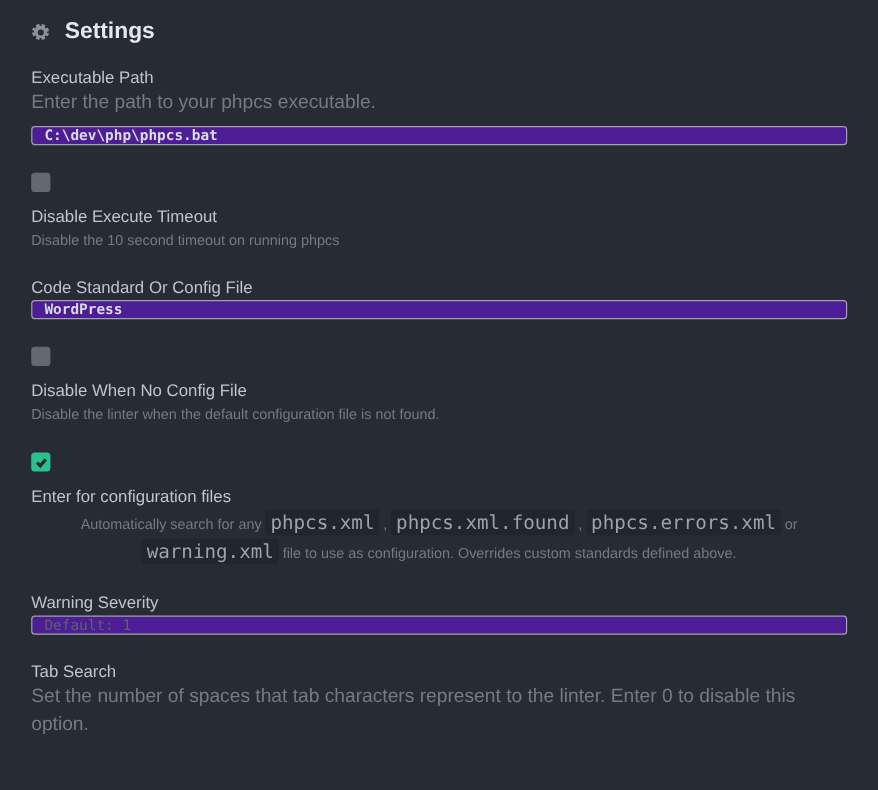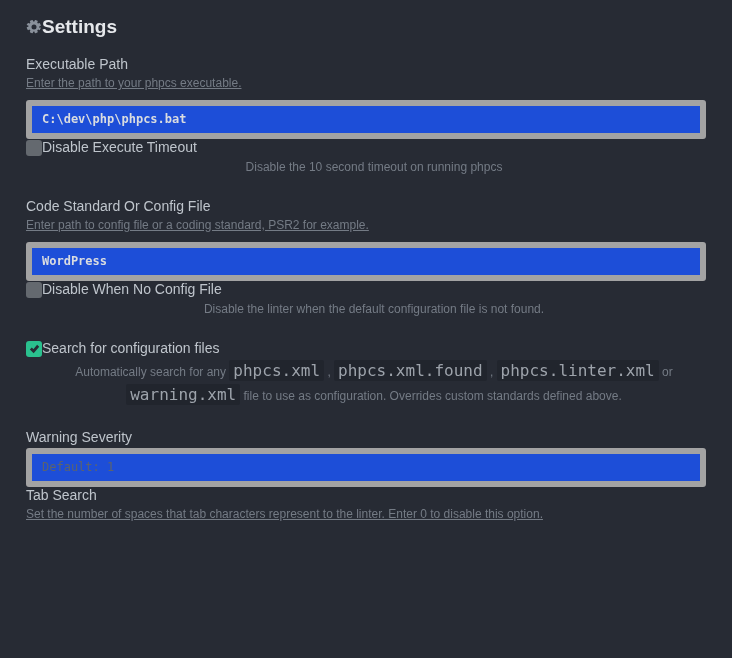--- a/index.html
+++ b/index.html
@@ -11,71 +11,72 @@
       width: 732px;
       height: 658px;
       overflow: hidden;
     }
     .settings-container {
       padding: 16px 26px;
     }
     .header {
       display: flex;
       align-items: center;
-      gap: 0;
+      gap: 12px;
       margin-bottom: 18px;
     }
     .gear-icon {
       width: 16px;
       height: 16px;
       fill: #8a919b;
     }
     .header-title {
       font-size: 19px;
       font-weight: 700;
       color: #e6e8eb;
     }
     .setting-block {
+      margin-bottom: 22px;
     }
     .setting-title {
       font-size: 14px;
       color: #bfc5cc;
       margin-bottom: 3px;
       font-weight: 500;
     }
     .setting-desc {
-      font-size: 12px;
+      font-size: 16px;
       color: #747b85;
       margin-bottom: 8px;
       line-height: 1.4;
-      text-decoration: underline;
     }
     .text-input {
       width: 100%;
-      background: #1d4ed8;
-      border: 6px solid #a3a3a3;
+      background: #4c1d95;
+      border: 1px solid #a3a3a3;
       border-radius: 3px;
       padding: 7px 10px;
       color: #c5c9cf;
       font-family: "Menlo", "Consolas", monospace;
       font-size: 12px;
-      height: 39px;
+      height: 16px;
     }
     .text-input::placeholder {
       color: #5c636d;
     }
     .text-input.bold-val {
       font-weight: 700;
       color: #d9dce0;
     }
     .checkbox-row {
       display: flex;
       align-items: flex-start;
-      gap: 0;
+      gap: 12px;
       margin-bottom: 22px;
+      flex-direction: column;
     }
     .checkbox {
       width: 16px;
       height: 16px;
       border-radius: 3px;
       border: none;
       flex-shrink: 0;
       margin-top: 1px;
       display: flex;
       align-items: center;
@@ -139,42 +140,41 @@
   <div class="checkbox-row">
     <div class="checkbox unchecked"></div>
     <div class="checkbox-content">
       <div class="checkbox-title">Disable Execute Timeout</div>
       <div class="checkbox-desc">Disable the 10 second timeout on running phpcs</div>
     </div>
   </div>
 
   <div class="setting-block">
     <div class="setting-title">Code Standard Or Config File</div>
-    <div class="setting-desc">Enter path to config file or a coding standard, PSR2 for example.</div>
     <input class="text-input bold-val" value="WordPress" style="">
   </div>
 
   <div class="checkbox-row">
     <div class="checkbox unchecked"></div>
     <div class="checkbox-content">
       <div class="checkbox-title">Disable When No Config File</div>
       <div class="checkbox-desc">Disable the linter when the default configuration file is not found.</div>
     </div>
   </div>
 
   <div class="checkbox-row">
     <div class="checkbox checked">
       <svg class="checkmark" viewBox="0 0 12 12">
           <polyline points="2,6 5,9 10,3"></polyline>
         </svg>
     </div>
     <div class="checkbox-content">
-      <div class="checkbox-title">Search for configuration files</div>
+      <div class="checkbox-title">Enter for configuration files</div>
       <div class="checkbox-desc">
-        <span>Automatically search for any </span><span class="code-inline">phpcs.xml</span><span> , </span><span class="code-inline">phpcs.xml.found</span><span> , </span><span class="code-inline">phpcs.linter.xml</span><span> or </span><span class="code-inline">warning.xml</span><span> file to use as configuration. Overrides custom standards defined above.</span>
+        <span>Automatically search for any </span><span class="code-inline">phpcs.xml</span><span> , </span><span class="code-inline">phpcs.xml.found</span><span> , </span><span class="code-inline">phpcs.errors.xml</span><span> or </span><span class="code-inline">warning.xml</span><span> file to use as configuration. Overrides custom standards defined above.</span>
       </div>
     </div>
   </div>
 
 
   <div class="setting-block">
     <div class="setting-title">Warning Severity</div>
     <input class="text-input" placeholder="Default: 1" style="">
   </div>
 

